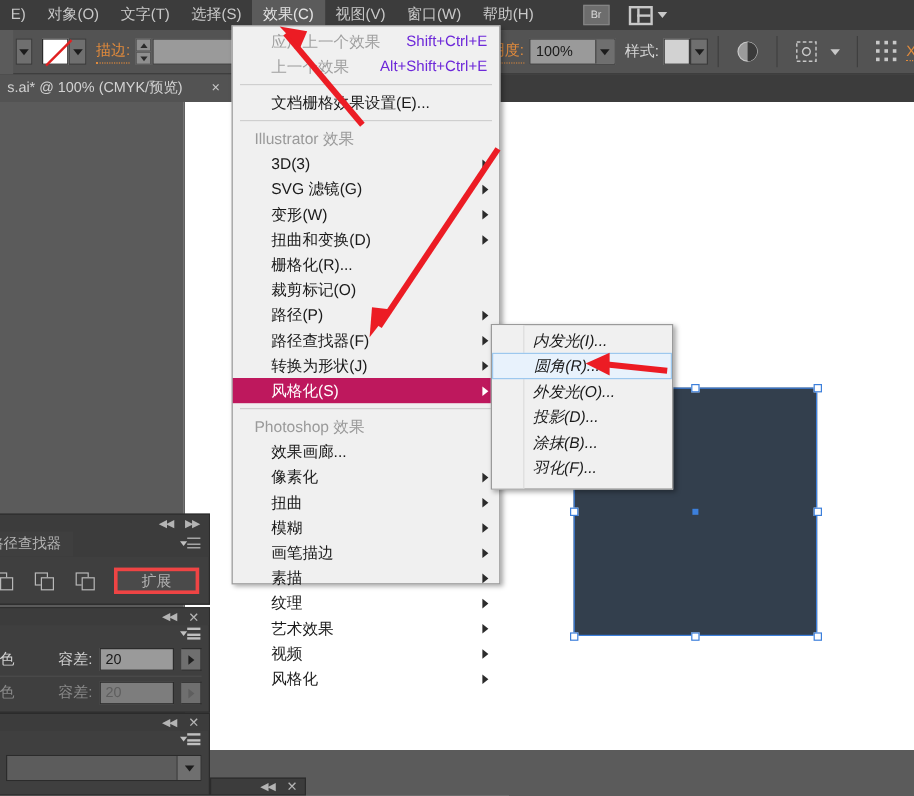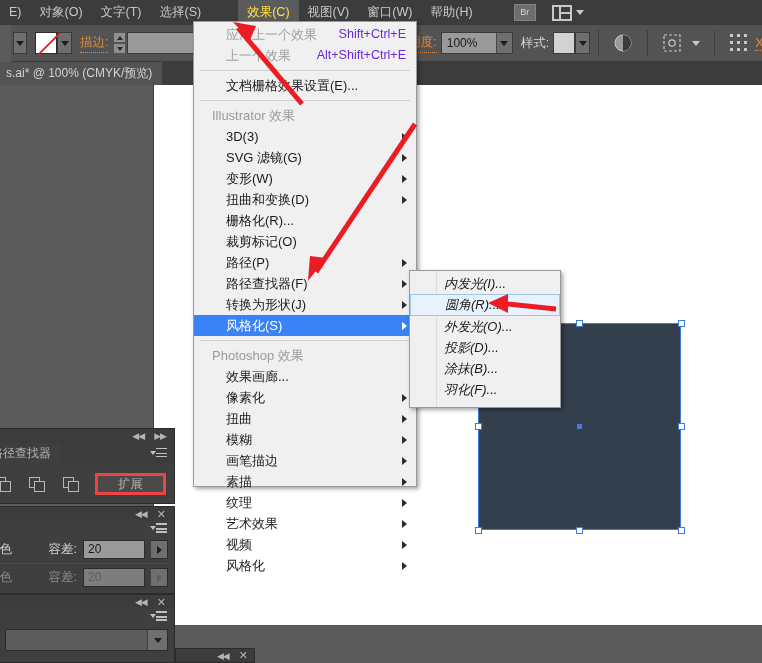--- a/index.html
+++ b/index.html
@@ -14,21 +14,21 @@
 
   
   .menubar {
     position: absolute; left: 0; top: 0; width: 762px; height: 25px;
     background: #3c3c3c; display: flex; align-items: center;
   }
   .menu-item {
     height: 25px; line-height: 25px; padding: 0 9px;
     color: #c8c8c8; font-size: 12.5px; white-space: nowrap;
   }
-  .menu-item.active { background: #5b5b5b; color: #fde047; margin-left: 28px; }
+  .menu-item.active { background: #5b5b5b; color: #e5e5e5; }
   .mb-spacer { flex: 0 0 28px; }
   .mb-btn {
     width: 22px; height: 17px; background: #6d6d6d; border: 1px solid #848484;
     color: #d8d8d8; font-size: 9px; text-align: center; line-height: 15px;
     margin-left: 4px;
   }
   .mb-layout {
     display: flex; align-items: center; margin-left: 16px;
   }
   .layout-ico { width: 20px; height: 16px; border: 2px solid #c8c8c8; display:block; position:relative;}
@@ -75,21 +75,21 @@
   .cb-icon { width:20px;height:20px; margin:0 6px; color:#c8c8c8; }
 
   
   .tabbar {
     position: absolute; left:0; top:62px; width:762px; height:23px;
     background:#3c3c3c;
   }
   .doctab {
     position:absolute; left:0; top:0; height:23px; padding:0 10px 0 6px;
     background:#535353; color:#d2d2d2; font-size:12px; line-height:23px;
-    display:flex; align-items:center; gap:24px;flex-direction:column;
+    display:flex; align-items:center; gap:24px;
   }
   .doctab .x { color:#c9c9c9; font-size:12px; }
 
   
   .workspace { position:absolute; left:0; top:85px; width:762px; height:578px; background:#5b5b5b; }
   .canvas-white {
     position:absolute; left:153px; top:0px; width:609px; height:540px; background:#ffffff;
     border-left:1px solid #3a3a3a;
   }
   .artshape {
@@ -107,21 +107,21 @@
     background:#f0f0f0; border:1px solid #9a9a9a;
     box-shadow: 2px 2px 4px rgba(0,0,0,.35);
     padding: 2px 0;
   }
   .mi {
     position:relative; height:21px; line-height:21px; font-size:13px; color:#1a1a1a;
     padding-left:32px; padding-right:10px; white-space:nowrap;
   }
   .mi.disabled { color:#a0a0a0; }
   .mi.group { color:#9a9a9a; padding-left:18px; }
-  .mi.sel { background:#3b82f6; color:#ffffff; }
+  .mi.sel { background:#be185d; color:#ffffff; }
   .mi .sc { position:absolute; right:10px; top:0; font-size:12.5px; color:#6e6e6e; }
   .mi.disabled .sc { color:#6d28d9; }
   .mi .ar {
     position:absolute; right:9px; top:7px;
     width:0;height:0;border-top:4px solid transparent;border-bottom:4px solid transparent;
     border-left:5px solid #2b2b2b;
   }
   .mi.sel .ar { border-left-color:#ffffff; }
   .msep { height:1px; background:#cfcfcf; margin:4px 6px 4px 6px; }
 

